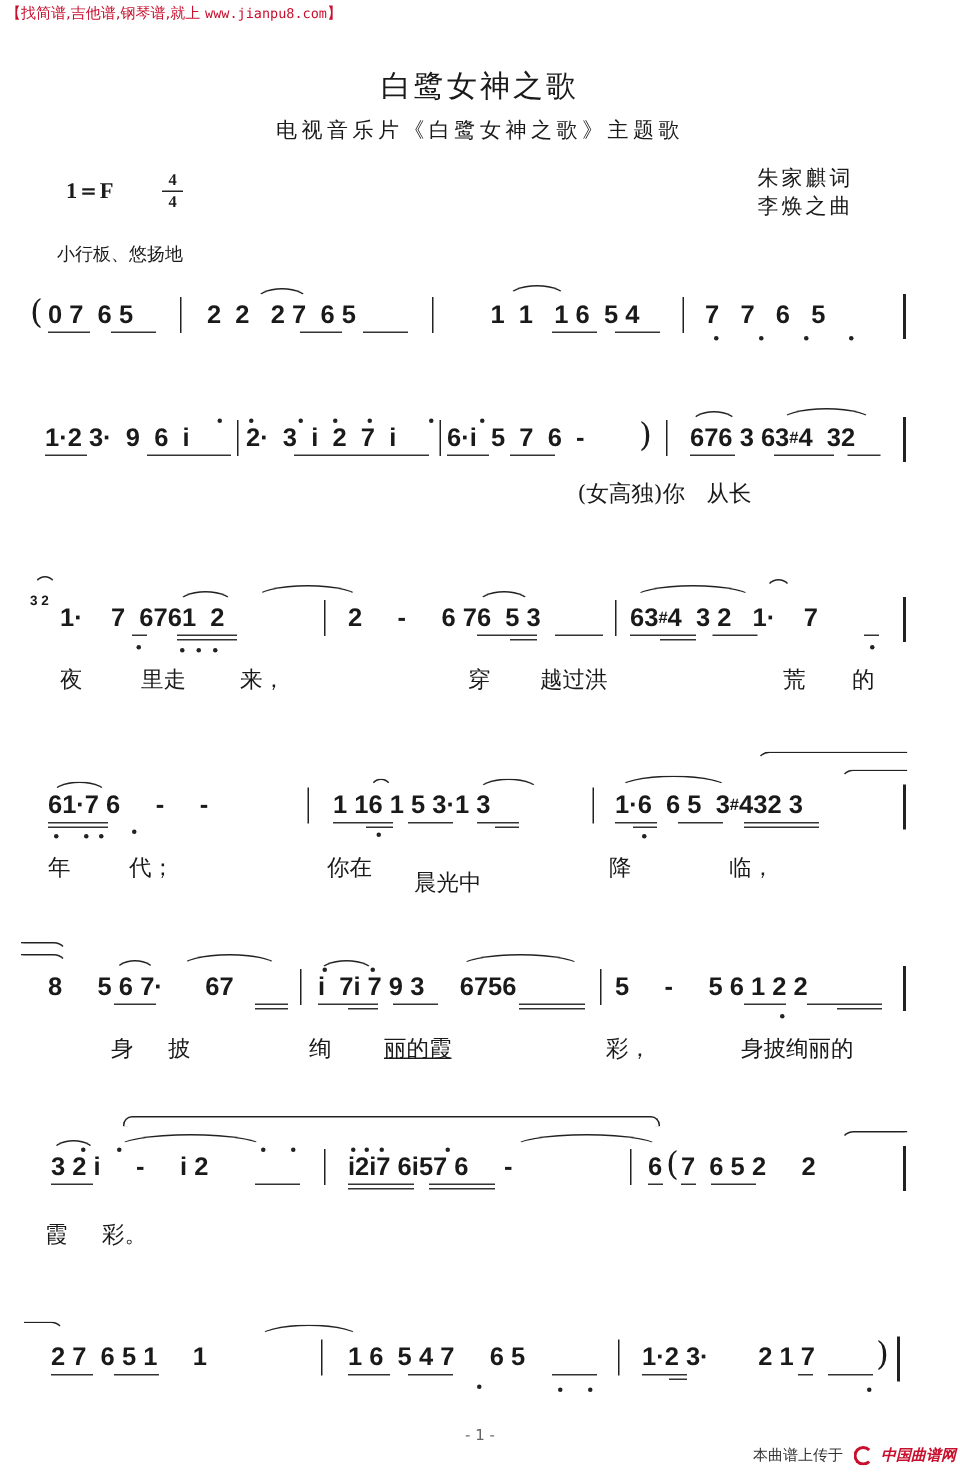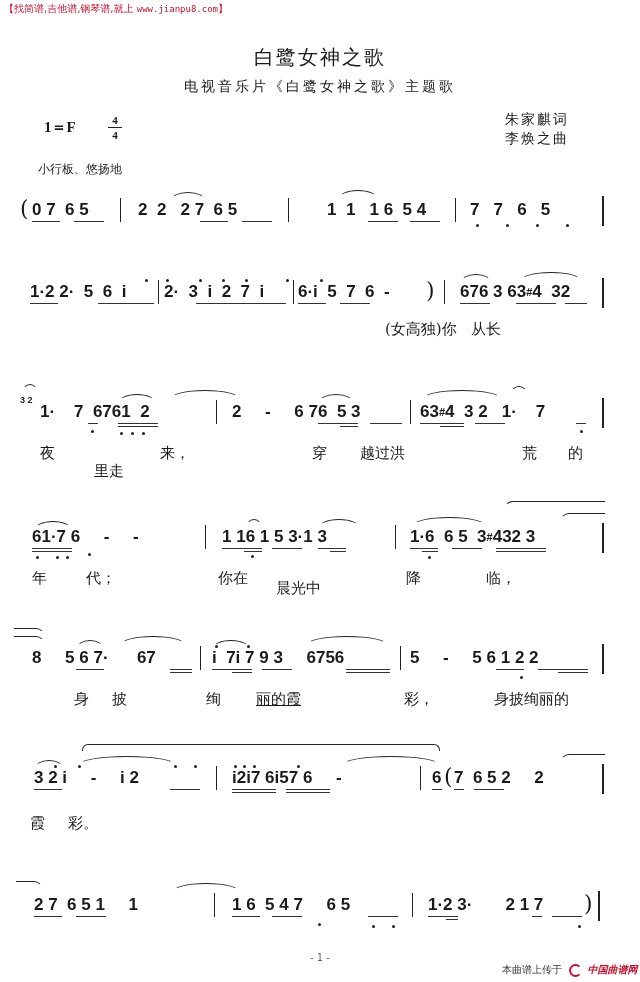--- a/index.html
+++ b/index.html
@@ -68,21 +68,21 @@
   <div class="bar-line" style="left:455px;"></div>
   <span class="n" style="left:470px;">7   7   6   5</span>
   <div class="dot" style="left:476px; top:24px;"></div>
   <div class="dot" style="left:506px; top:24px;"></div>
   <div class="dot" style="left:536px; top:24px;"></div>
   <div class="dot" style="left:566px; top:24px;"></div>
   <div class="bar-end" style="left:602px;"></div>
 </div>
 
 <div class="row" style="top:282px;">
-  <span class="n" style="left:30px;">1·2 2·  5  6  i</span>
+  <span class="n" style="left:30px;">1·2 3·  9  6  i</span>
   <div class="ul" style="left:30px; width:28px; top:21px;"></div>
   <div class="ul" style="left:98px; width:56px; top:21px;"></div>
   <div class="dot" style="left:145px; top:-3px;"></div>
   <div class="bar-line" style="left:158px;"></div>
   <span class="n" style="left:164px;">2·  3  i  2  7  i</span>
   <div class="dot" style="left:166px; top:-3px;"></div>
   <div class="dot" style="left:199px; top:-3px;"></div>
   <div class="dot" style="left:222px; top:-3px;"></div>
   <div class="dot" style="left:245px; top:-3px;"></div>
   <div class="dot" style="left:286px; top:-3px;"></div>
@@ -128,21 +128,21 @@
   <div class="slur" style="left:422px; width:78px; top:-12px;"></div>
   <div class="slur" style="left:510px; width:16px; top:-16px;"></div>
   <div class="ul" style="left:420px; width:44px; top:21px;"></div>
   <div class="ul" style="left:440px; width:24px; top:24px;"></div>
   <div class="ul" style="left:475px; width:30px; top:21px;"></div>
   <div class="ul" style="left:576px; width:10px; top:21px;"></div>
   <div class="dot" style="left:580px; top:28px;"></div>
   <div class="bar-end" style="left:602px;"></div>
   <div>
     <span class="lyrics" style="left:40px; top:42px;">夜</span>
-    <span class="lyrics" style="left:94px; top:42px;margin-top:18px;">里走</span>
+    <span class="lyrics" style="left:94px; top:42px;">里走</span>
     <span class="lyrics" style="left:160px; top:42px;">来，</span>
     <span class="lyrics" style="left:312px; top:42px;">穿</span>
     <span class="lyrics" style="left:360px; top:42px;">越过洪</span>
     <span class="lyrics" style="left:522px; top:42px;">荒</span>
     <span class="lyrics" style="left:568px; top:42px;">的</span>
   </div>
 </div>
 
 <div class="row" style="top:527px;">
   <span class="n" style="left:32px;">61·7 6     -     -</span>

